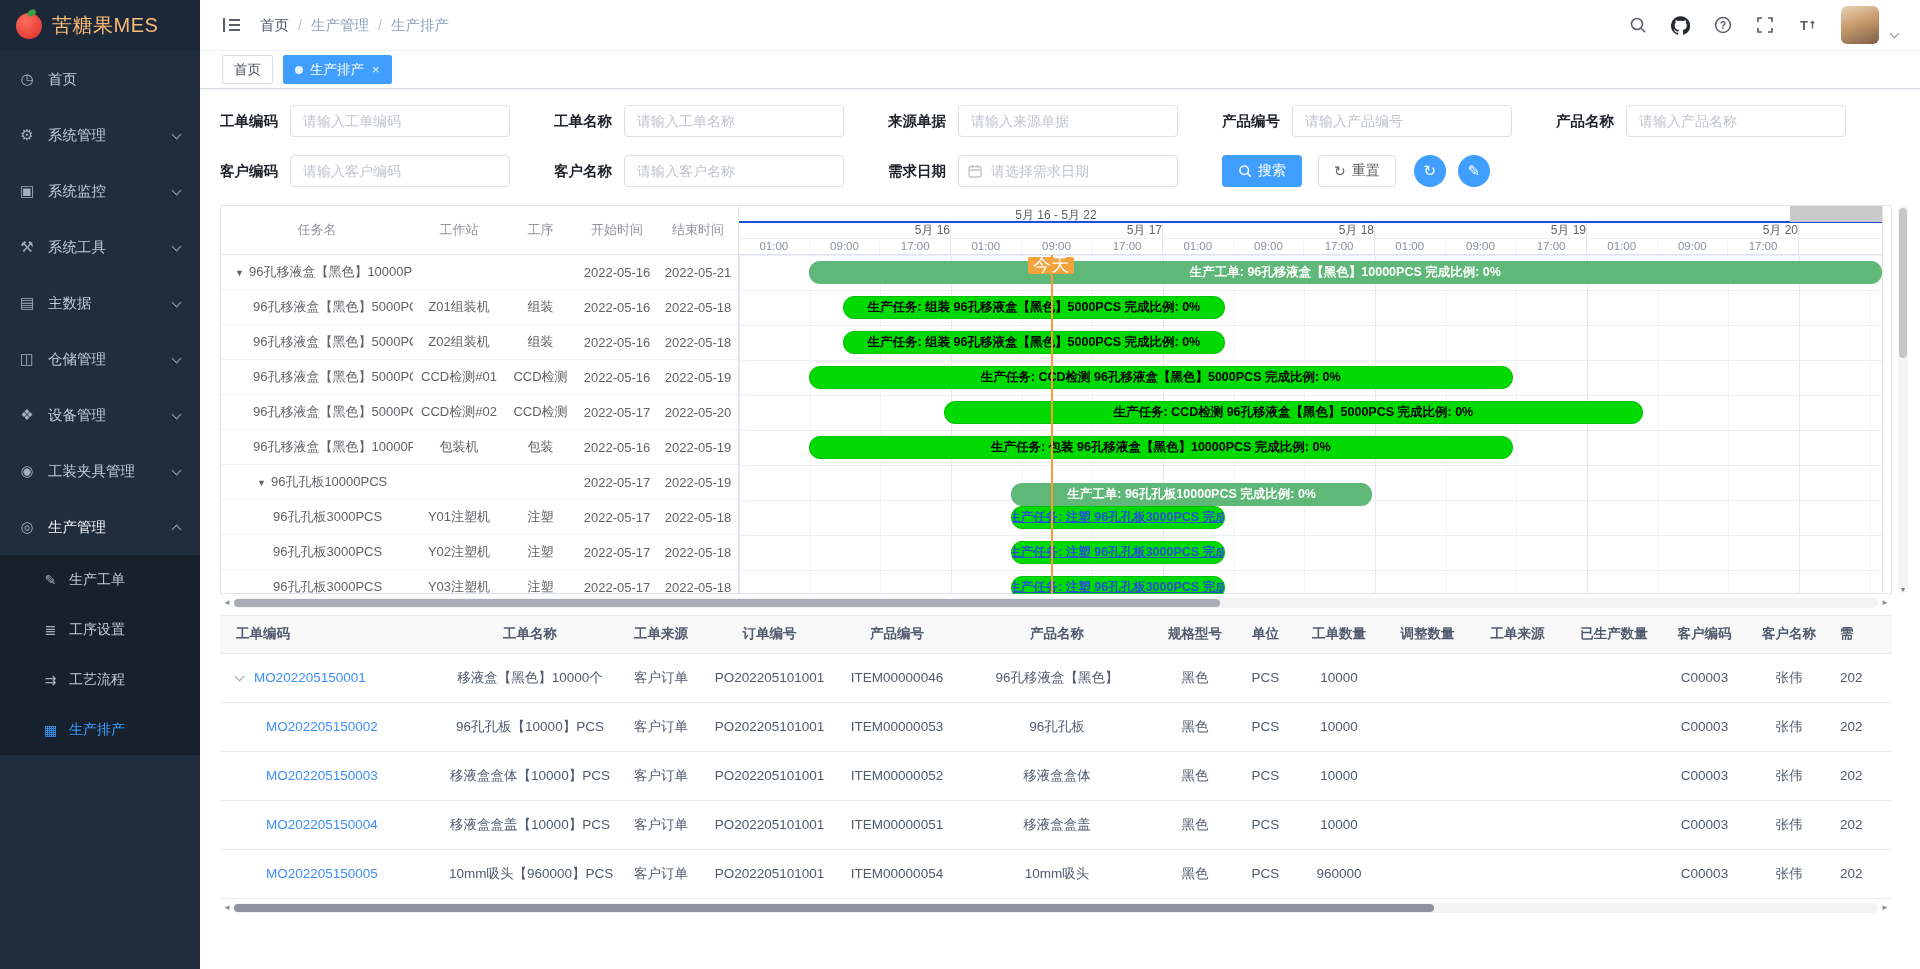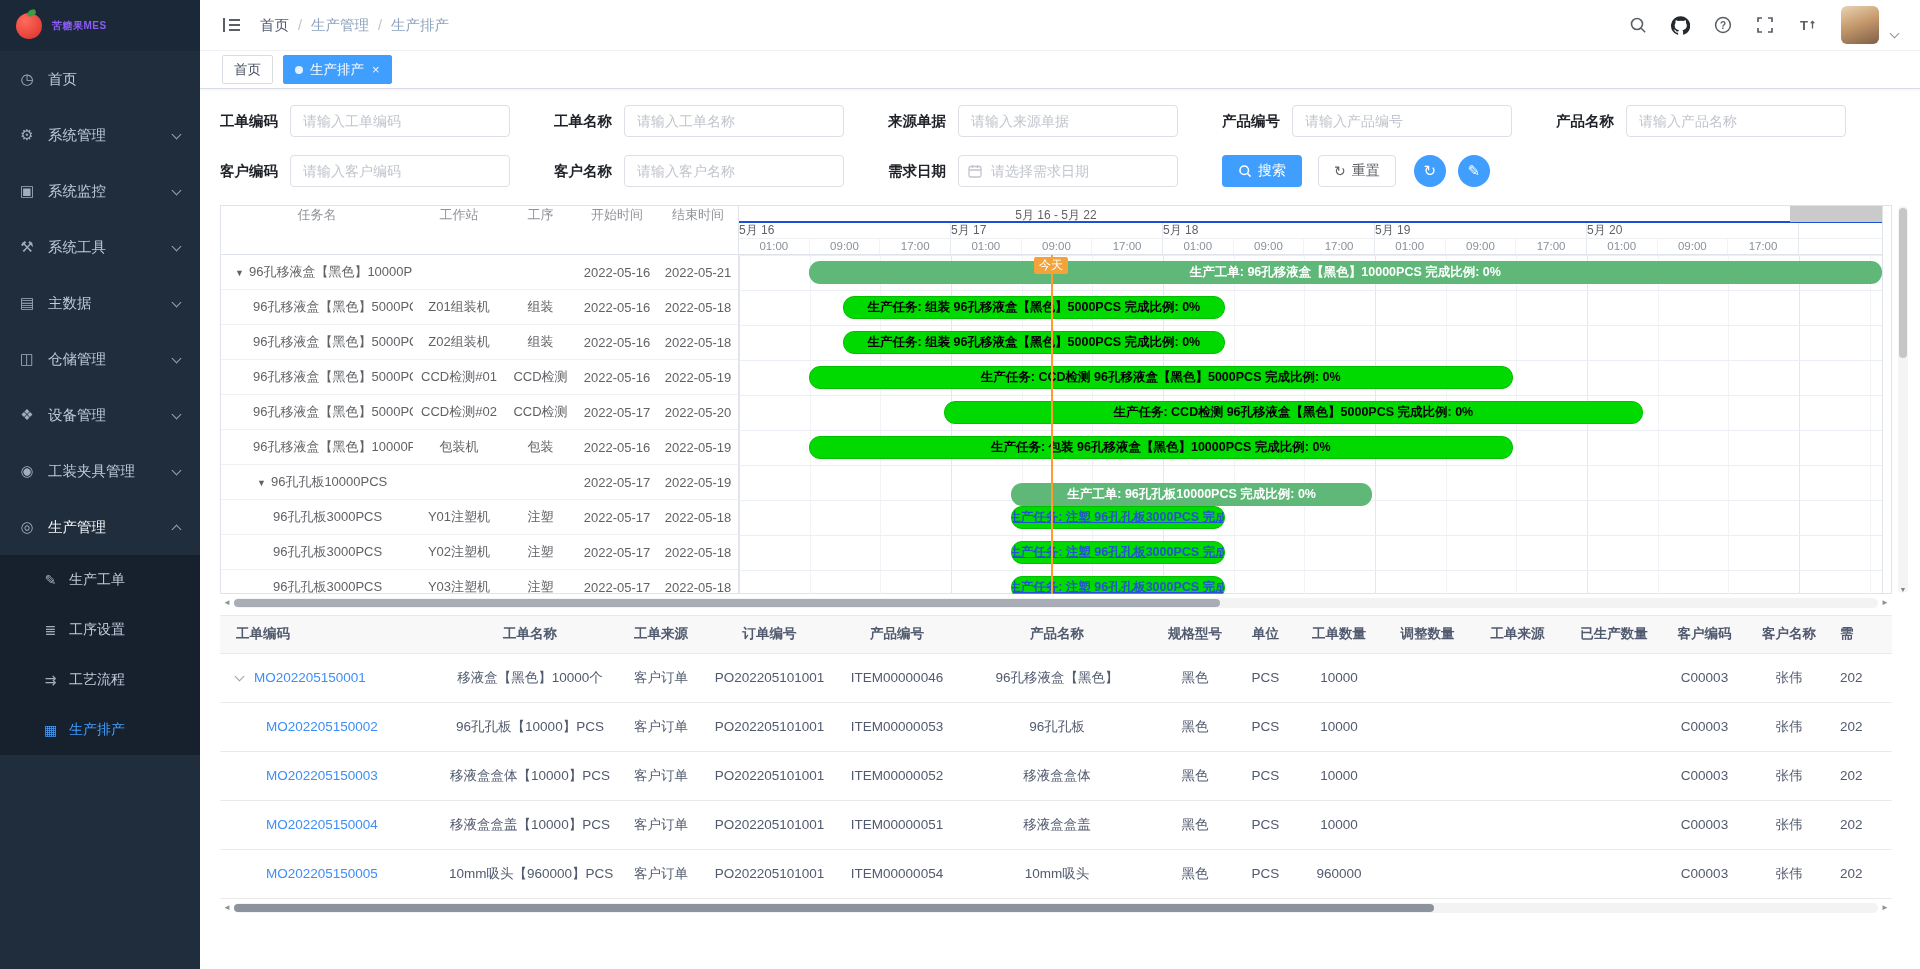--- a/index.html
+++ b/index.html
@@ -3,21 +3,21 @@
 <meta charset="utf-8">
 <style>
 *{margin:0;padding:0;box-sizing:border-box}
 html,body{width:1920px;height:969px}
 body{font-family:"Liberation Sans","DejaVu Sans",sans-serif;background:#fff;overflow:hidden;position:relative;color:#303133}
 
 .sidebar{position:absolute;left:0;top:0;width:200px;height:969px;background:#1f2d3d;z-index:10}
 .logo{height:51px;display:flex;align-items:center;padding-left:16px;background:#1b2838}
 .logo-icon{width:26px;height:26px;border-radius:50%;background:radial-gradient(circle at 35% 30%,#ff6b5e,#d92f27);position:relative;margin-right:10px;flex:none}
 .logo-icon::before{content:"";position:absolute;top:-3px;left:11px;width:9px;height:6px;background:#3f9b44;border-radius:60% 40% 50% 50%;transform:rotate(-25deg)}
-.logo-text{color:#8b5cf6;font-size:10px;font-weight:700;letter-spacing:.5px}
+.logo-text{color:#fdba74;font-size:20px;font-weight:400;letter-spacing:.5px}
 .menu{padding-top:0}
 .mi{height:56px;display:flex;align-items:center;padding:0 18px;color:#bfcbd9;font-size:14.5px;cursor:pointer;position:relative}
 .mi .mic{width:18px;margin-right:12px;font-size:15px;color:#a3aeba;text-align:center;flex:none}
 .mi.active{color:#f4f4f5}
 .chev{width:7px;height:7px;border-right:1.5px solid #97a3b0;border-bottom:1.5px solid #97a3b0;position:absolute;right:20px}
 .chev.down{transform:rotate(45deg);top:24px}
 .chev.up{transform:rotate(-135deg);top:27px}
 .submenu{background:#17212e}
 .smi{height:50px;display:flex;align-items:center;padding:0 18px 0 42px;color:#bfcbd9;font-size:14px;cursor:pointer}
 .smi .mic{width:17px;margin-right:10px;font-size:14px;color:#a3aeba;text-align:center;flex:none}
@@ -52,51 +52,51 @@
 .fdate .finput{padding-left:32px}
 .cal-icon{position:absolute;left:10px;top:9px;pointer-events:none;display:flex}
 .btn{height:32px;border-radius:4px;font-size:14px;display:inline-flex;align-items:center;padding:0 15px;cursor:pointer;border:1px solid transparent;white-space:nowrap}
 .btn-search{background:#409eff;color:#fff;margin-right:16px;gap:6px}
 .btn-reset{background:#fff;border-color:#dcdfe6;color:#606266;margin-right:18px;gap:6px}
 .btn-reset .ric{font-size:14px;color:#606266}
 .cbtn{width:32px;height:32px;border-radius:50%;background:#409eff;border:none;color:#fff;display:inline-flex;align-items:center;justify-content:center;margin-right:12px;font-size:15px;cursor:pointer}
 
 .gantt{position:relative;display:flex;border:1px solid #dfe4ea;height:389px;margin-top:3px}
 .g-left{width:518px;border-right:1px solid #dfe4ea;flex:none;background:#fff}
-.g-lhead{height:49px;display:flex;border-bottom:1px solid #dfe4ea}
+.g-lhead{height:49px;display:flex;align-items:center;border-bottom:1px solid #dfe4ea}
 .g-hc{font-size:13px;color:#909399;text-align:center;flex:none;white-space:nowrap;overflow:hidden}
 .w1{width:192px}.w2{width:92px}.w3{width:71px}.w4{width:82px}.w5{width:80px}
 .g-lbody{height:339px;overflow:hidden}
 .g-row{height:35px;display:flex;align-items:center;border-bottom:1px solid #f0f2f5;font-size:13px;color:#606266}
 .g-c{flex:none;white-space:nowrap;overflow:hidden;text-align:center}
 .g-c.name{text-align:left}
 .gcaret{font-size:9px;color:#606266;margin-right:5px;cursor:pointer}
 .ind0{padding-left:14px}.ind1{padding-left:32px}.ind1c{padding-left:36px}.ind2{padding-left:52px}
 .g-right{width:1144px;flex:none;position:relative;border-right:1px solid #dfe4ea;background:#fff}
 .g-rhead{height:49px;border-bottom:1px solid #dfe4ea}
 .g-range{height:17px;position:relative;border-bottom:2px solid #1d4ed8;font-size:12px;color:#606266}
 .g-range-lbl{position:absolute;left:317px;transform:translateX(-50%);top:1px;white-space:nowrap}
 .g-graybox{position:absolute;right:0;top:0;height:16px;width:92px;background:#cacaca}
 .g-days{height:16px;display:flex;border-bottom:1px solid #eef0f4;font-size:12px;color:#606266}
-.g-day{width:212px;text-align:left;border-right:1px solid #e6eaf0;flex:none;line-height:15px;white-space:nowrap;overflow:hidden}
+.g-day{width:212px;text-align:right;border-right:1px solid #e6eaf0;flex:none;line-height:15px;white-space:nowrap;overflow:hidden}
 .g-dayfill{width:84px;flex:none}
 .g-hours{height:15px;display:flex;font-size:11.5px;color:#8a9099}
 .g-hour{width:70.667px;text-align:center;border-right:1px solid #f1f3f7;flex:none;line-height:14px;white-space:nowrap;overflow:hidden}
 .g-hour.dend{border-right:1px solid #e6eaf0}
 .g-hourfill{width:84px;flex:none}
 .g-rbody{height:339px;position:relative;overflow:hidden;background-image:
  repeating-linear-gradient(to bottom,#ebeef5 0,#ebeef5 1px,transparent 1px,transparent 35px),
  repeating-linear-gradient(to right,#e3e7ee 0,#e3e7ee 1px,transparent 1px,transparent 212px),
  repeating-linear-gradient(to right,#f1f3f7 0,#f1f3f7 1px,transparent 1px,transparent 70.667px)}
 .bar{position:absolute;height:23px;border-radius:11px;display:flex;align-items:center;justify-content:center;font-size:12.5px;font-weight:700;overflow:hidden;white-space:nowrap;z-index:2;cursor:pointer;padding:0 6px}
 .bar.task{background:#00da00;border:1px solid #00c000;color:#000}
 .bar.parent{background:#5fb878;color:#fff}
 .bar .lnk{color:#2353d4;text-decoration:underline}
 .today-line{position:absolute;left:27.3%;top:0;bottom:0;width:2px;background:#ff9b2f;z-index:3}
-.today-tag{position:absolute;left:27.3%;top:2px;transform:translateX(-50%);background:#f2a33c;color:#fff;font-size:12px;padding:0 5px;height:17px;line-height:17px;border-radius:2px;z-index:4;white-space:nowrap}
+.today-tag{position:absolute;left:27.3%;top:2px;transform:translateX(-50%);background:#f2a33c;color:#fff;font-size:18px;padding:0 5px;height:17px;line-height:17px;border-radius:2px;z-index:4;white-space:nowrap}
 .g-vbar{position:absolute;right:-17px;top:0;bottom:0;width:10px;background:#f4f4f4;border-radius:5px}
 .g-vthumb{position:absolute;top:2px;left:1px;width:8px;height:150px;background:#c6c6c6;border-radius:4px;cursor:pointer}
 .g-varrow{position:absolute;bottom:0;left:0;width:10px;text-align:center;font-size:7px;color:#7d828a;cursor:pointer}
 
 .hscroll{height:12px;display:flex;align-items:center;margin-top:3px}
 .sb-arrow{width:14px;font-size:8px;color:#8d939c;text-align:center;flex:none;cursor:pointer;line-height:12px}
 .sb-track{flex:1;height:10px;background:#f3f3f3;border-radius:5px;position:relative;cursor:pointer}
 .sb-thumb{position:absolute;top:1px;height:8px;background:#a9aeb6;border-radius:4px;cursor:pointer}
 .g-hbar .sb-thumb{left:0;width:60%}
 .t-hbar .sb-thumb{left:0;width:73%;background:#8d939c}

